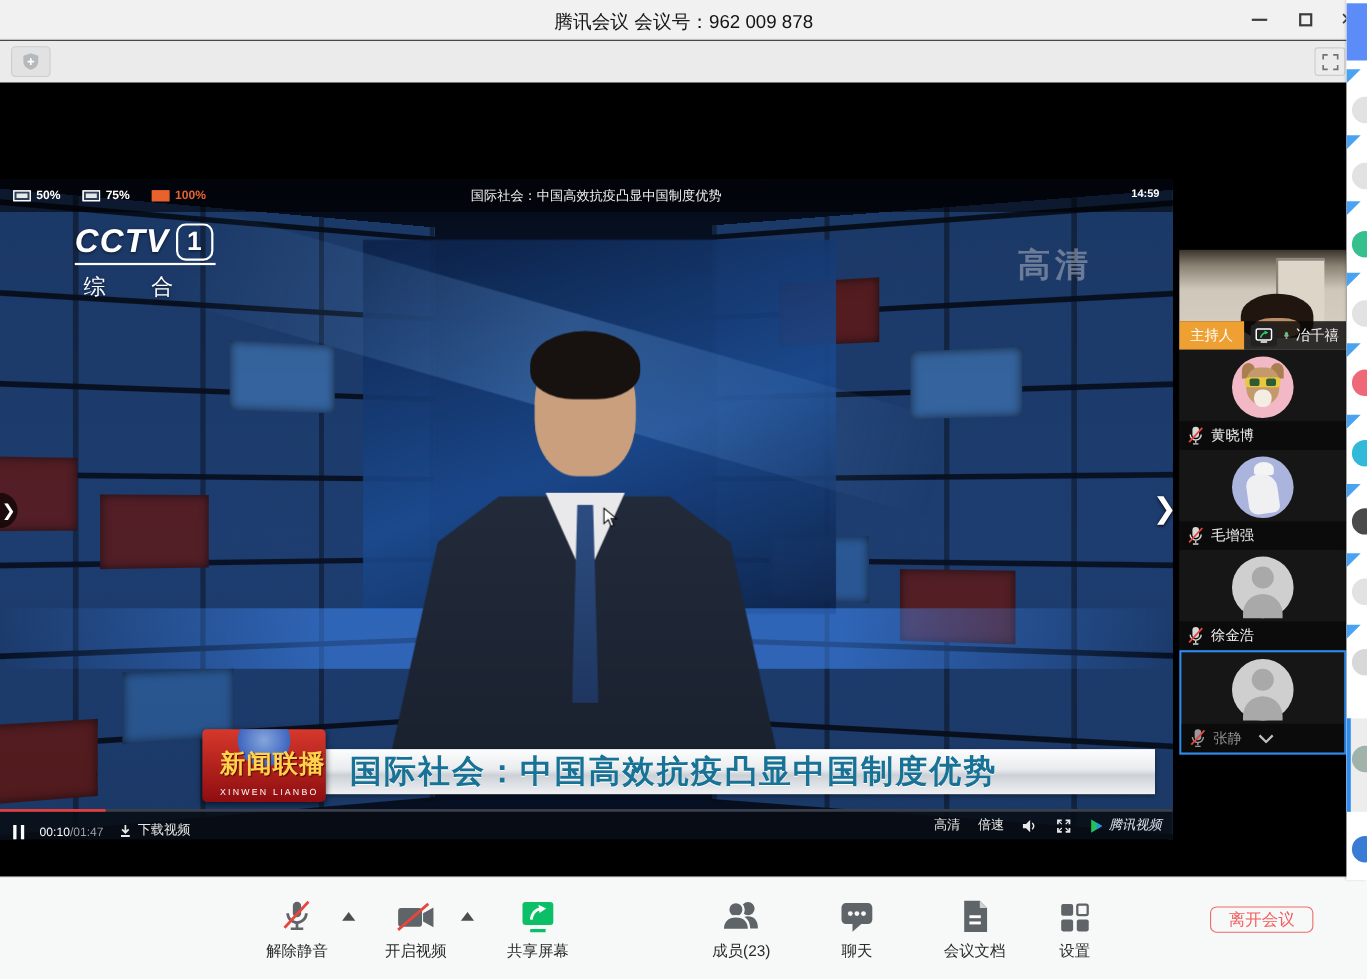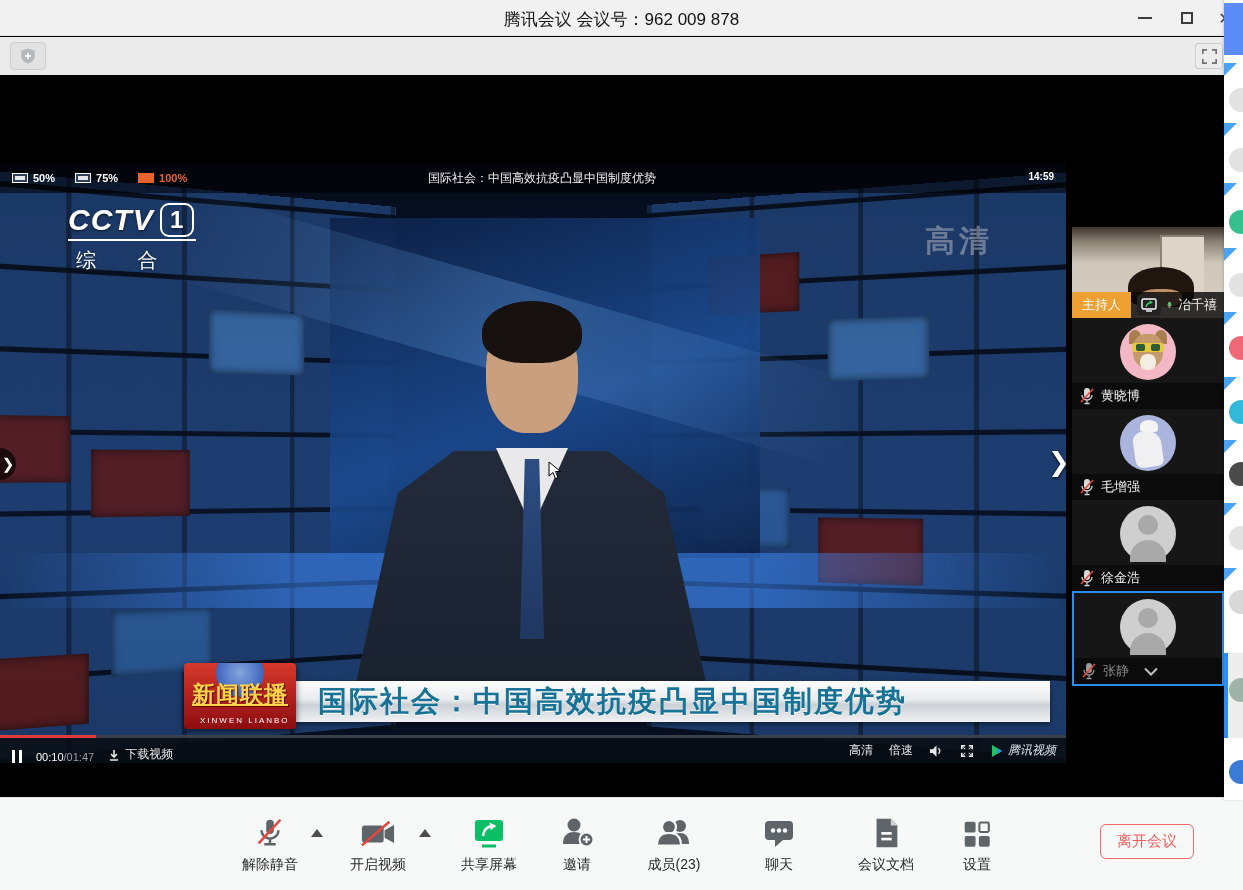--- a/index.html
+++ b/index.html
@@ -63,21 +63,21 @@
   .cctv-one { margin-left:6px; width:34px; height:34px; border:2px solid #fff; border-radius:9px; font-size:24px; font-weight:bold; display:flex; align-items:center; justify-content:center; }
   .cctv-line { width:128px; height:2px; background:#fff; margin-top:2px; }
   .cctv-sub { margin-top:6px; font-size:20px; letter-spacing:18px; padding-left:8px; }
   .hd-mark { position:absolute; left:925px; top:58px; font-size:30px; font-weight:bold; color:rgba(205,205,210,.45); letter-spacing:4px; }
 
   
   .banner { position:absolute; left:296px; top:518px; width:754px; height:41px; background:linear-gradient(180deg,#fdfdfd 0%,#e9ebee 45%,#ccd1d7 58%,#f0f1f3 100%); box-shadow:0 2px 5px rgba(0,0,0,.5); display:flex; align-items:center; }
   .banner .headline { font-size:29px; font-weight:bold; color:#177295; letter-spacing:2px; padding-left:22px; white-space:nowrap; text-shadow:0 1px 0 rgba(255,255,255,.9); }
   .newslogo { position:absolute; left:184px; top:500px; width:112px; height:66px; background:linear-gradient(180deg,#d6382b,#8e0d10); border-radius:4px; box-shadow:0 2px 6px rgba(0,0,0,.6); overflow:hidden; }
   .newslogo .globe { position:absolute; left:32px; top:-14px; width:48px; height:48px; border-radius:50%; background:radial-gradient(circle,#7db2f0 0%,#2f6bd0 70%); opacity:.9; }
-  .newslogo .nl-title { position:absolute; left:0; right:0; top:16px; text-align:center; font-size:23px; font-weight:bold; color:#ffd44a; text-shadow:1px 1px 1px #5a0505; letter-spacing:1px;text-decoration:underline; }
+  .newslogo .nl-title { position:absolute; left:0; right:0; top:16px; text-align:right; font-size:23px; font-weight:bold; color:#ffd44a; text-shadow:1px 1px 1px #5a0505; letter-spacing:1px; }
   .newslogo .nl-sub { position:absolute; left:16px; right:0; bottom:4px; font-size:8px; color:#fff; letter-spacing:2px; }
 
   
   .player { position:absolute; left:0; top:572px; width:100%; height:28px; background:rgba(8,12,20,.88); }
   .ptrack { position:absolute; left:0; top:0; width:100%; height:3px; background:#3a3f4a; }
   .pplayed { position:absolute; left:0; top:0; height:3px; background:#e23b3b; }
   .pleft { position:absolute; left:12px; top:3px; height:25px; display:flex; align-items:flex-end; gap:14px; }
   .pause { display:flex; gap:4px; }
   .pause i { display:block; width:3px; height:13px; background:#fff; }
   .ptime { font-size:11px; color:#fff; }
@@ -131,21 +131,21 @@
   .rs-circle { position:absolute; left:5px; width:24px; height:24px; border-radius:50%; }
   .rs-highlight { position:absolute; left:0; width:19px; border-left:4px solid #2d8cf0; }
 
   
   .toolbar { position:absolute; left:0; top:797px; width:1243px; height:93px; background:#f7f8f8; border-top:1px solid #e2e2e2; z-index:2; }
   .tool { position:absolute; top:13px; text-align:center; }
   .tool .ticon { height:40px; display:flex; align-items:flex-end; justify-content:center; }
   .tool .tlabel { margin-top:5px; font-size:14px; color:#2b2b2b; white-space:nowrap; }
   .caret { position:absolute; width:0; height:0; border-left:6px solid transparent; border-right:6px solid transparent; border-bottom:8px solid #4d4d4d; }
   .caret1 { left:311px; top:31px; } .caret2 { left:419px; top:31px; }
-  .leave-btn { position:absolute; left:1100px; top:26px; width:94px; height:35px; background:transparent; border:1px solid #f06a6a; border-radius:6px; color:#f25f5f; font-size:15px; font-family:inherit; }
+  .leave-btn { position:absolute; left:1100px; top:26px; width:94px; height:24px; background:transparent; border:1px solid #f06a6a; border-radius:6px; color:#f25f5f; font-size:15px; font-family:inherit; }
 </style>
 </head>
 <body>
 
 <div class="titlebar">
   <div class="title">腾讯会议 会议号：962 009 878</div>
   <div class="win-btn win-min">
       <i></i>
     </div>
   <div class="win-btn win-max">
@@ -436,31 +436,20 @@
       <svg width="36" height="36" viewBox="0 0 36 36">
           <rect x="4" y="5" width="28" height="21" rx="3" fill="#0abf66"></rect>
           <path d="M12 21 Q13 12 21 11" stroke="#fff" stroke-width="2.6" fill="none"></path>
           <path d="M18.5 7.5 l7 3.5 -6 4 z" fill="#fff"></path>
           <path d="M11 31 h14" stroke="#0abf66" stroke-width="3"></path>
         </svg>
     </div>
     <div class="tlabel">共享屏幕</div>
   </div>
 
-  <div class="tool" style="left:538px;width:78px;">
-    <div class="ticon">
-      <svg width="36" height="36" viewBox="0 0 36 36">
-          <circle cx="15" cy="10" r="6.5" fill="#5f6468"></circle>
-          <path d="M4 29 c0-9 5-12 11-12 s11 3 11 12 z" fill="#5f6468"></path>
-          <circle cx="27.5" cy="24.5" r="7" fill="#5f6468" stroke="#f7f8f8" stroke-width="2"></circle>
-          <path d="M27.5 21 v7 M24 24.5 h7" stroke="#fff" stroke-width="2"></path>
-        </svg>
-    </div>
-    <div class="tlabel">邀请</div>
-  </div>
 
   <div class="tool" style="left:628px;width:92px;">
     <div class="ticon">
       <svg width="40" height="36" viewBox="0 0 40 36">
           <circle cx="26" cy="11" r="6" fill="#5f6468"></circle>
           <path d="M17 29 c0-8 4-11 9-11 s9 3 9 11 z" fill="#5f6468"></path>
           <circle cx="15" cy="12" r="7" fill="#5f6468" stroke="#f7f8f8" stroke-width="2.2"></circle>
           <path d="M3 30.5 c0-9 5-12.5 12-12.5 s12 3.5 12 12.5 z" fill="#5f6468" stroke="#f7f8f8" stroke-width="2.2"></path>
         </svg>
     </div>

